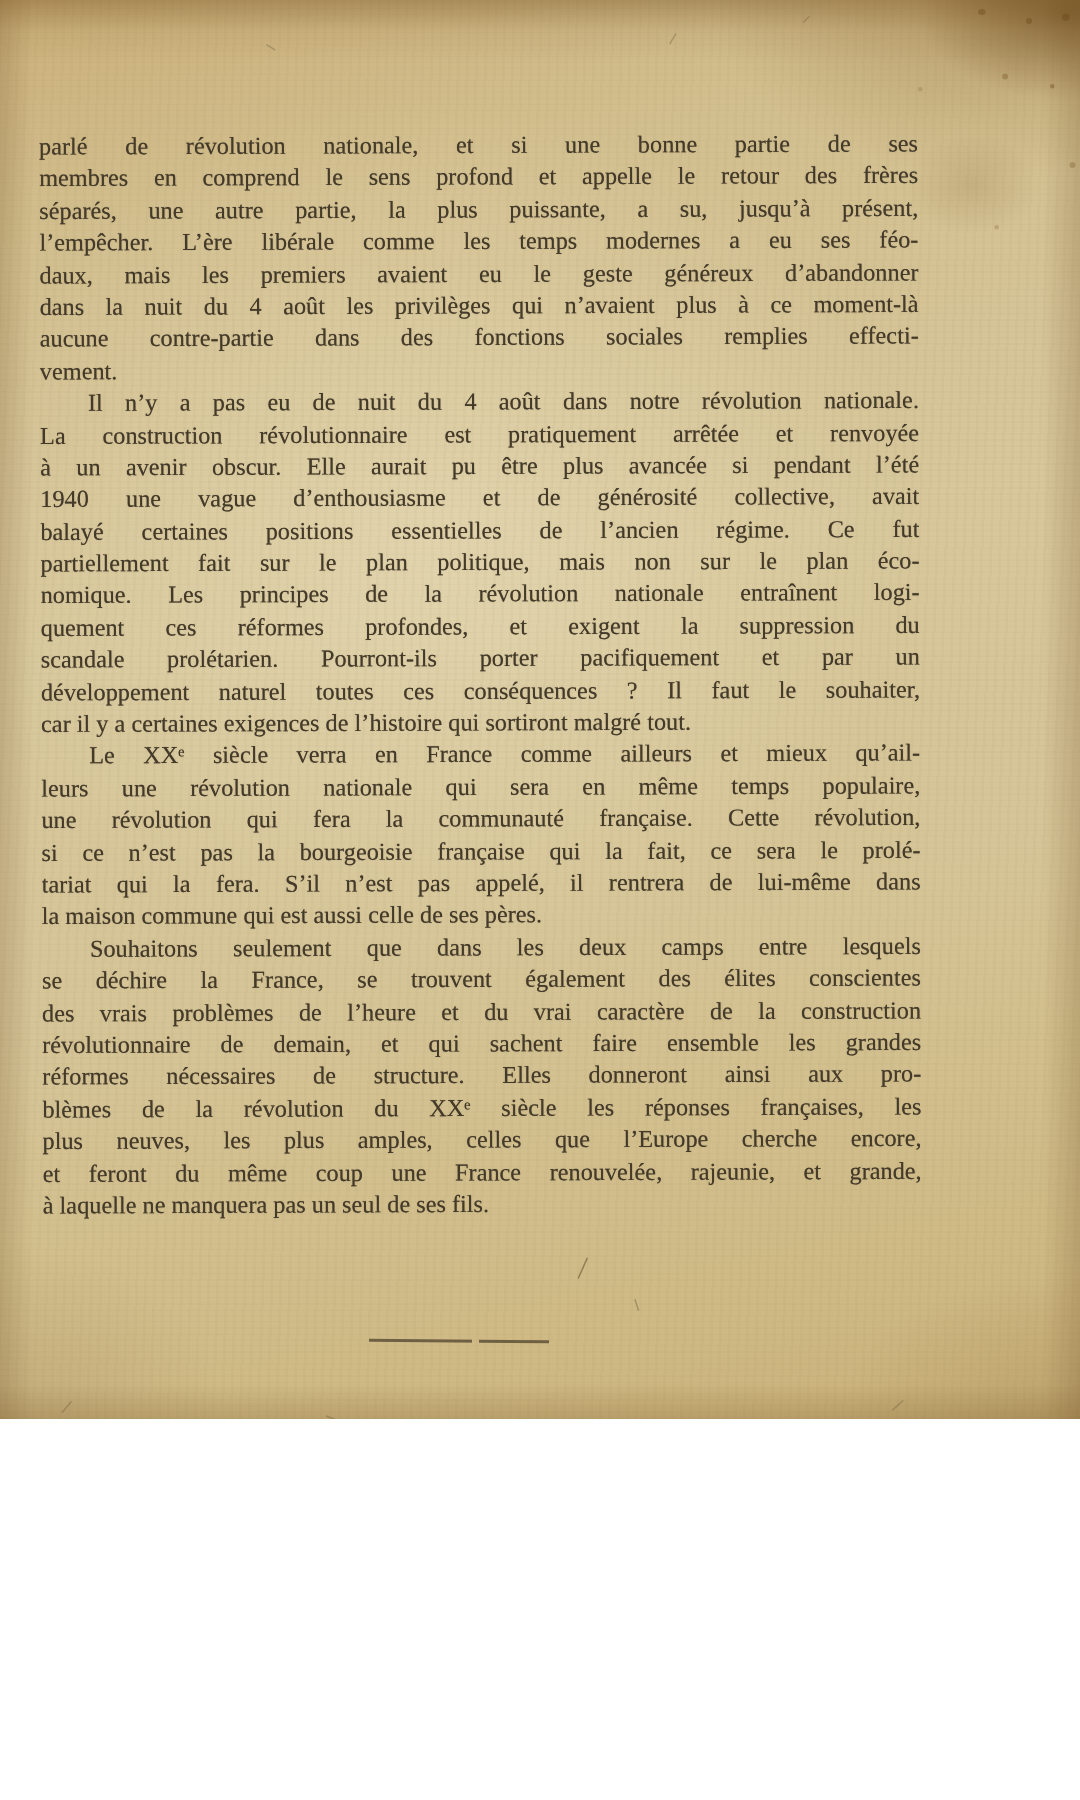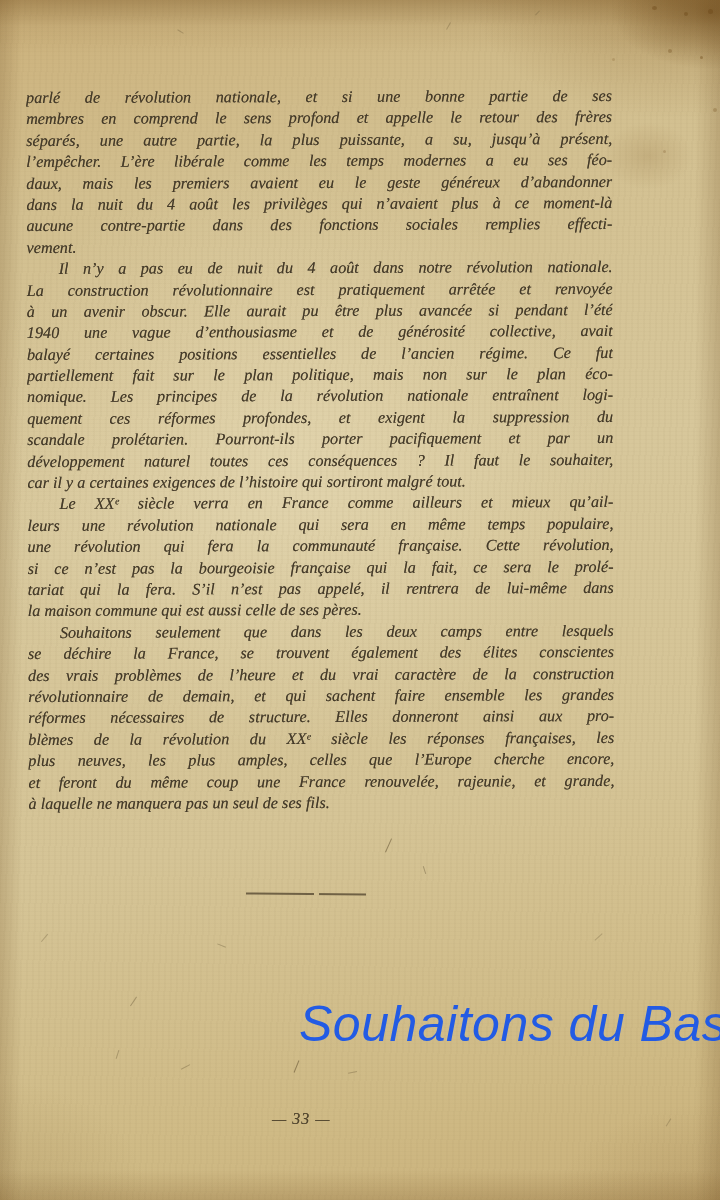--- a/index.html
+++ b/index.html
@@ -3,35 +3,34 @@
 <meta charset="utf-8">
 <style>
   html, body { margin: 0; padding: 0; }
   body {
     width: 720px; height: 1200px;
     overflow: hidden;
     font-family: "Liberation Serif", "DejaVu Serif", serif;
   }
   .page {
     position: relative;
-    width: 720px; height: 1200px;
+    width: 720px; height: 946px;
     overflow: hidden;
     background:
       radial-gradient(140px 80px at 99% 1%, rgba(95,58,12,0.50), rgba(95,58,12,0) 72%),
       radial-gradient(280px 170px at 93% 0%, rgba(128,86,30,0.32), rgba(128,86,30,0) 70%),
       radial-gradient(60px 45px at 90% 13%, rgba(118,80,30,0.16), rgba(118,80,30,0) 75%),
       radial-gradient(220px 130px at 100% 100%, rgba(118,84,34,0.16), rgba(118,84,34,0) 75%),
       radial-gradient(200px 160px at 0% 100%, rgba(112,80,34,0.14), rgba(112,80,34,0) 75%),
       linear-gradient(180deg, rgba(112,76,28,0.38) 0%, rgba(112,76,28,0.08) 2.2%, rgba(112,76,28,0) 4.5%),
       linear-gradient(0deg, rgba(112,76,28,0.22) 0%, rgba(112,76,28,0) 2.5%),
       linear-gradient(90deg, rgba(104,72,30,0.20) 0%, rgba(104,72,30,0) 3%),
       linear-gradient(270deg, rgba(104,72,30,0.22) 0%, rgba(104,72,30,0) 3.5%),
       radial-gradient(460px 420px at 40% 38%, rgba(250,243,216,0.30), rgba(250,243,216,0) 70%),
       linear-gradient(168deg, #cbb07a 0%, #d2bf8f 16%, #d7c79b 42%, #d5c496 66%, #cfba85 88%, #c9b07a 100%);
-    font-style: italic;
   }
   .grain {
     position: absolute; inset: 0; pointer-events: none;
     background-image:
       repeating-linear-gradient(92deg, rgba(120,100,60,0.035) 0 2px, rgba(0,0,0,0) 2px 6px),
       repeating-linear-gradient(0deg, rgba(120,100,60,0.028) 0 1px, rgba(0,0,0,0) 1px 4px);
   }
   .text-block {
     position: absolute;
     left: 26px; top: 88px; width: 586px;

